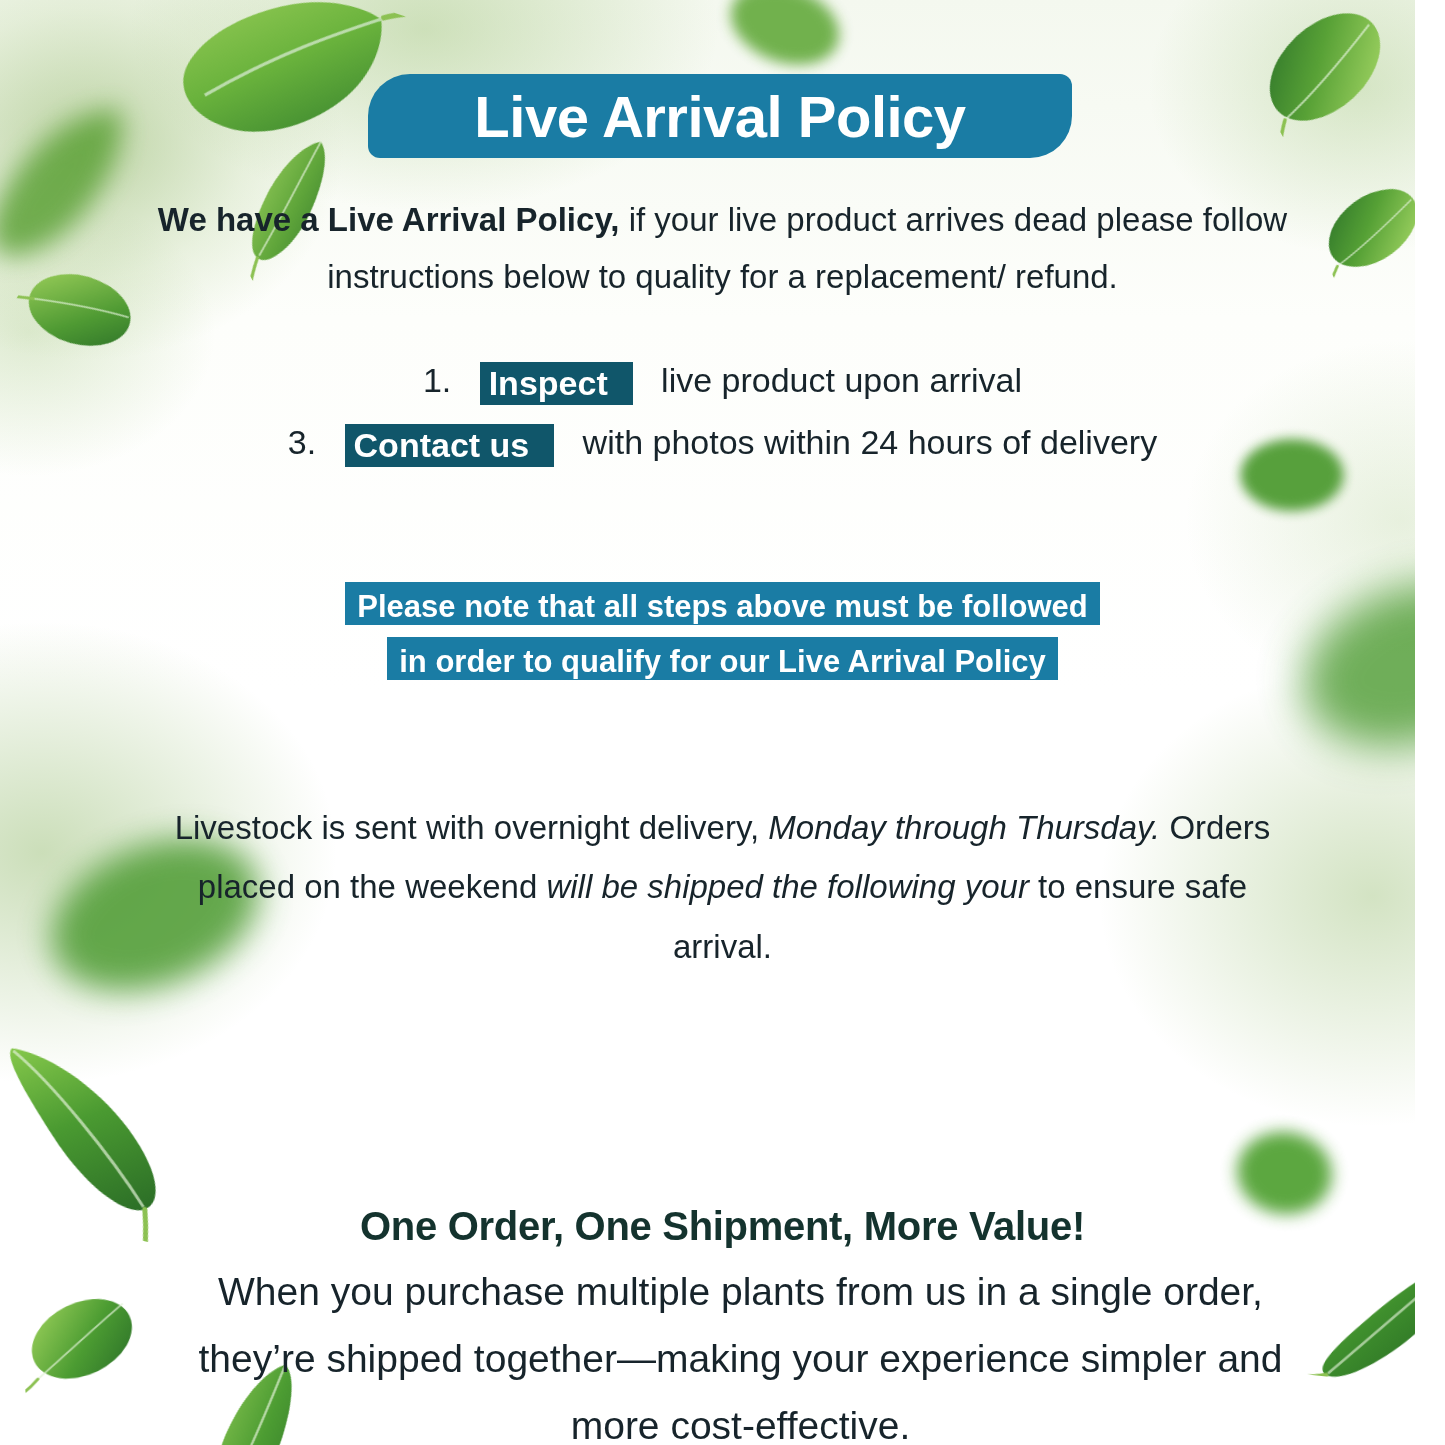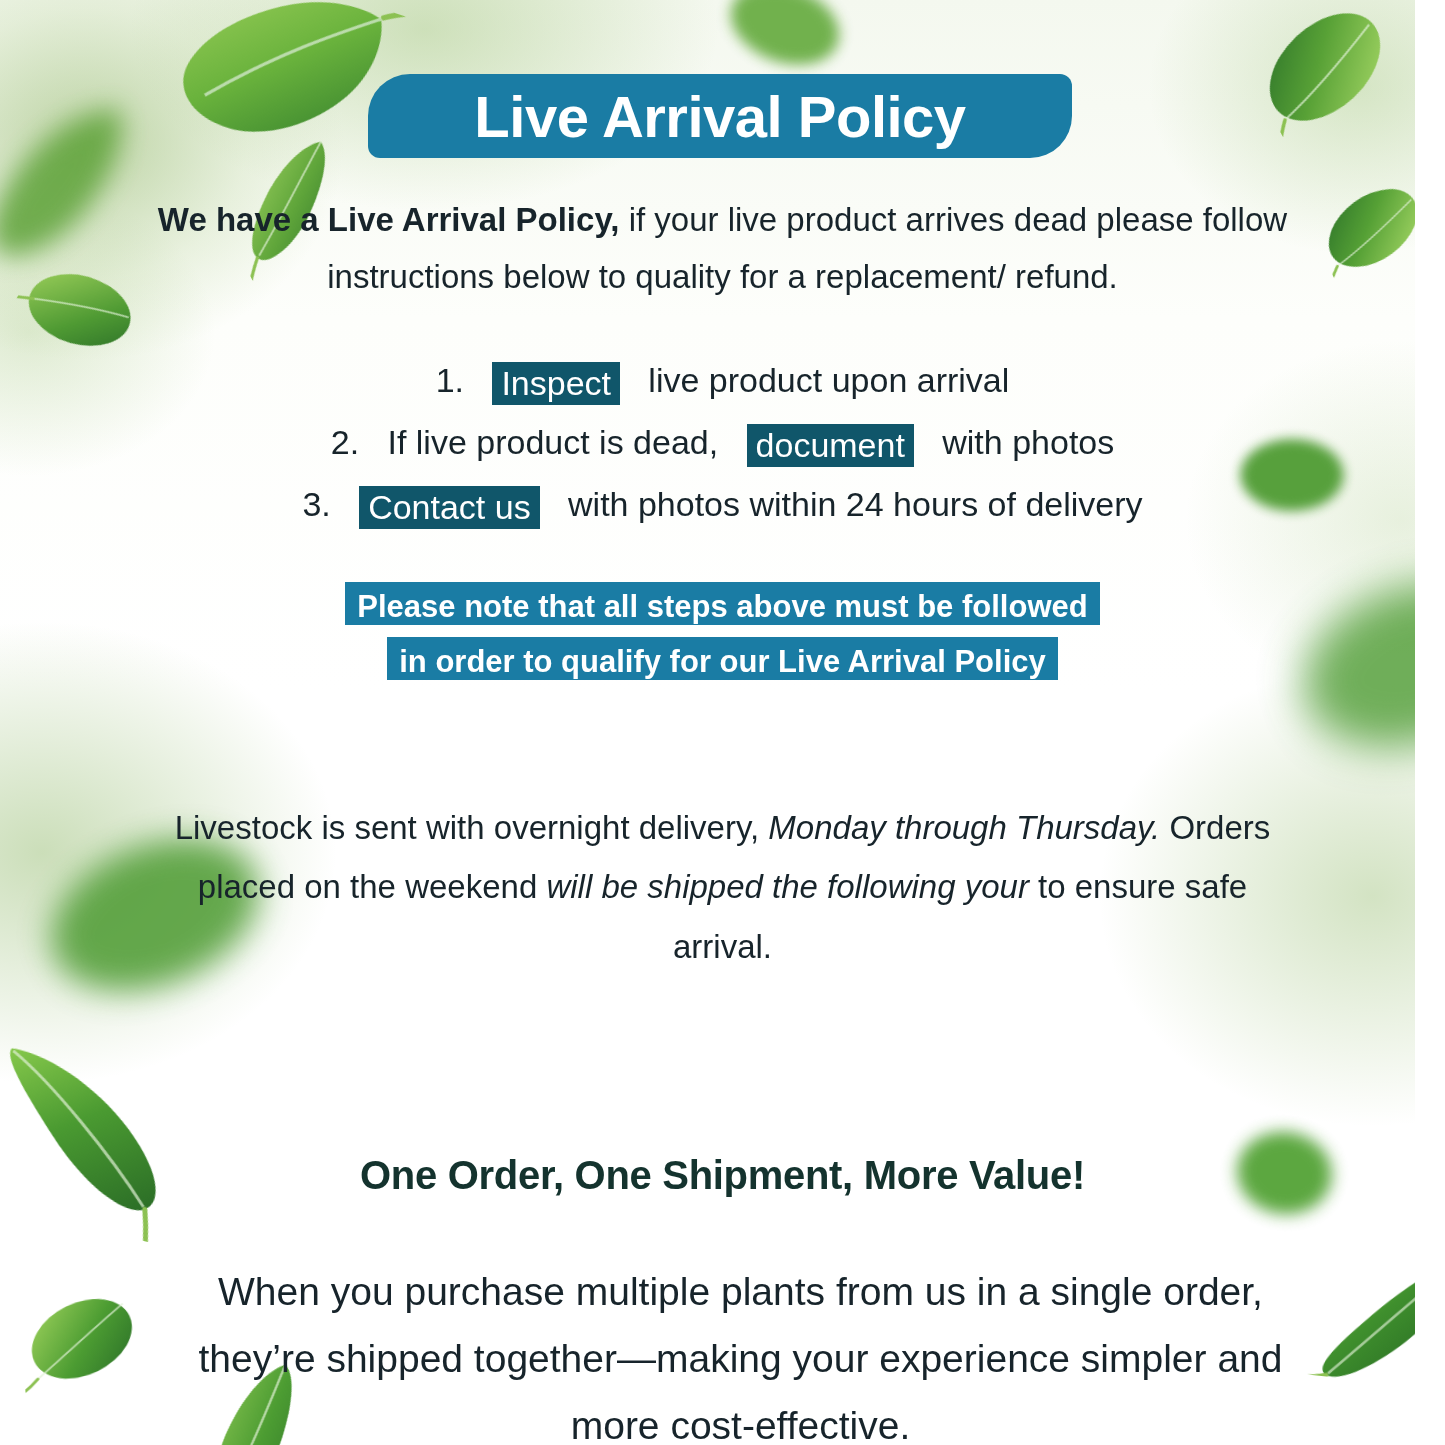--- a/index.html
+++ b/index.html
@@ -96,22 +96,22 @@
   }
   #steps-list li {
     text-align: center;
     line-height: 1.82;
     white-space: nowrap;
   }
   .chip {
     display: inline-block;
     background: #10566a;
     color: #ffffff;
-    font-weight: normal;
-    padding: 2px 9px 3px 9px;
+    font-weight: bold;
+    padding: 2px 25px 3px 9px;
     line-height: 1.12;
     vertical-align: baseline;
     position: relative;
     top: 3px;
   }
 
   #note-block {
     position: absolute;
     left: 150px;
     top: 582px;
@@ -135,21 +135,21 @@
     top: 798px;
     width: 1145px;
     font-size: 33px;
     line-height: 1.8;
   }
   #livestock-paragraph .ital { font-style: italic; }
 
   #value-heading {
     position: absolute;
     left: 150px;
-    top: 1153px;
+    top: 1204px;
     width: 1145px;
     text-align: center;
     color: #14332e;
     font-size: 40px;
     font-weight: bold;
     letter-spacing: -0.3px;
     white-space: nowrap;
   }
 
   #value-paragraph {
@@ -345,29 +345,20 @@
 
   <ol id="steps-list">
     <li>
       <span>1.</span>
       <span>&nbsp;</span>
       <span class="chip">Inspect</span>
       <span>&nbsp;</span>
       <span>live product upon arrival</span>
     </li>
     <li>
-      <span>2.</span>
-      <span>&nbsp;</span>
-      <span>If live product is dead,</span>
-      <span>&nbsp;</span>
-      <span class="chip">document</span>
-      <span>&nbsp;</span>
-      <span>with photos</span>
-    </li>
-    <li>
       <span>3.</span>
       <span>&nbsp;</span>
       <span class="chip">Contact us</span>
       <span>&nbsp;</span>
       <span>with photos within 24 hours of delivery</span>
     </li>
   </ol>
 
   <div id="note-block">
     <div><span class="note-line" id="note-line-1">Please note that all steps above must be followed</span></div>

